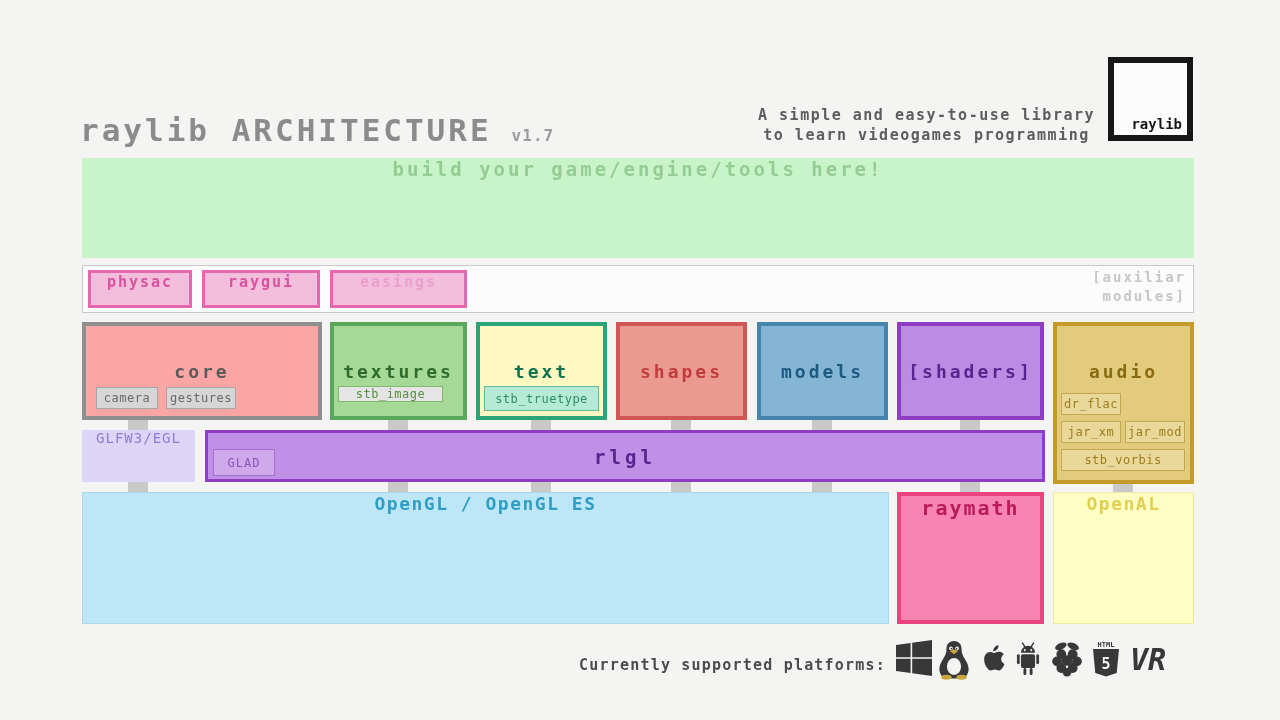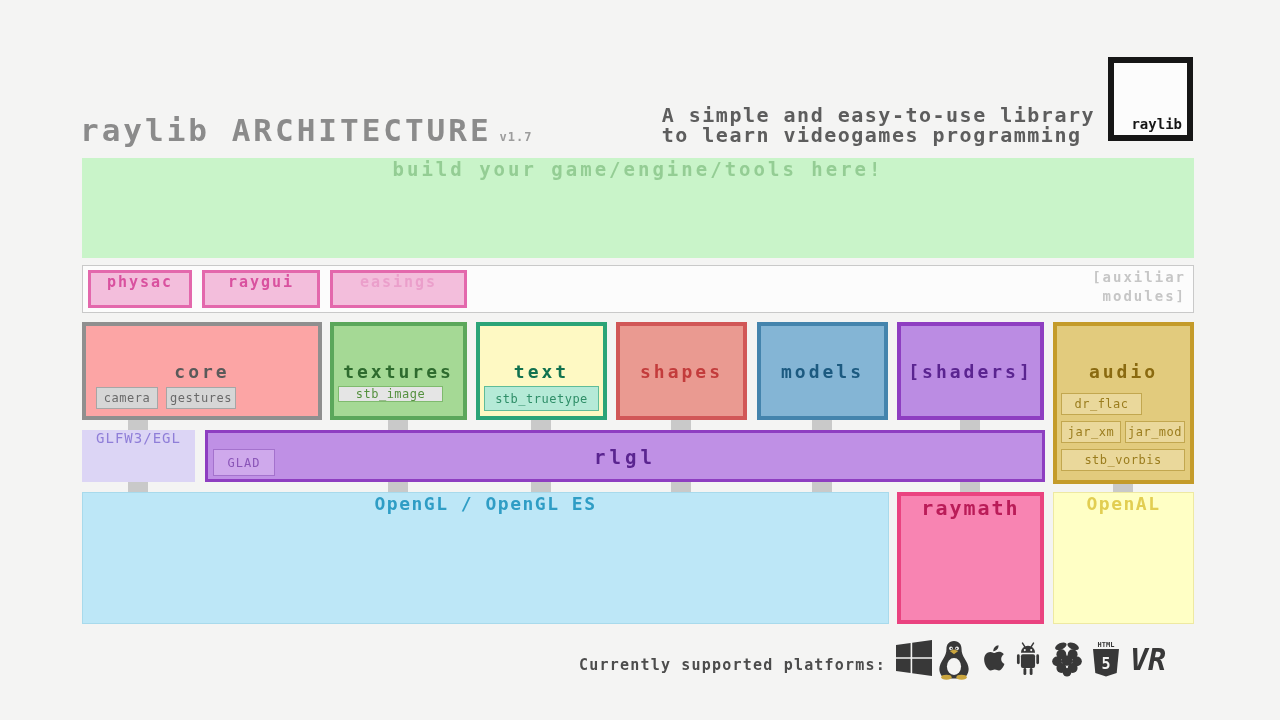--- a/index.html
+++ b/index.html
@@ -2,23 +2,23 @@
 <html><head>
 <meta charset="utf-8">
 <style>
   html,body{margin:0;padding:0;background:#e9e9e9}
   .stage{position:relative;width:1280px;height:720px;background:#f4f4f3;overflow:hidden;
          font-family:"DejaVu Sans Mono","Liberation Mono",monospace}
   .abs{position:absolute;box-sizing:border-box}
   .flexc{display:flex;justify-content:center}
 
   .title{left:80px;top:112px;font-size:31px;font-weight:700;color:#8b8b8b;letter-spacing:3px;white-space:nowrap}
-  .title .version{font-size:12px;color:#9c9c9c;letter-spacing:1px;margin-left:8px}
-
-  .tagline{right:185px;top:105px;text-align:left;font-size:20px;font-weight:700;color:#5d5d5d;
+  .title .version{font-size:16px;color:#9c9c9c;letter-spacing:1px;margin-left:20px}
+
+  .tagline{right:185px;top:105px;text-align:center;font-size:15px;font-weight:700;color:#5d5d5d;
            letter-spacing:1.5px;line-height:20px;white-space:nowrap}
 
   .logo{left:1108px;top:57px;width:85px;height:84px;border:6px solid #161616;background:#fcfcfc}
   .logo span{position:absolute;right:5px;bottom:3px;font-size:14px;font-weight:700;color:#161616}
 
   .banner{left:82px;top:158px;width:1112px;height:100px;background:#c9f4c9;color:#94cd94;
           font-size:19px;font-weight:700;letter-spacing:3px}
 
   .aux-row{left:82px;top:265px;width:1112px;height:48px;background:#fcfcfc;border:1px solid #c9c9c9}
   .aux-box{top:270px;height:38px;border:3px solid #e368ac;background:#f3bedc;color:#d9519f;
@@ -53,21 +53,21 @@
 
   #mod-models{left:757px;width:131px;background:#84b5d5;border-color:#4484ad}
   #mod-models .mod-label{color:#1c5a80}
 
   #mod-shaders{left:897px;width:147px;background:#bb8ce3;border-color:#8e3ec1}
   #mod-shaders .mod-label{color:#5a2490}
 
   #mod-audio{left:1053px;width:141px;height:162px;background:#e2cb7d;border-color:#c49b2a}
   #mod-audio .mod-label{color:#8a6a10}
   #mod-audio .tag{background:#ead89b;border-color:#c2a74f;color:#9b7d1e}
-  #tag-drflac{left:4px;top:67px;width:81px;height:22px}
+  #tag-drflac{left:4px;top:67px;width:60px;height:22px}
   #tag-jarxm{left:4px;top:95px;width:60px;height:22px}
   #tag-jarmod{left:68px;top:95px;width:60px;height:22px}
   #tag-stbvorbis{left:4px;top:123px;width:124px;height:22px}
 
   #glfw{left:82px;top:430px;width:113px;height:52px;background:#dcd5f5;color:#8f7ed8;
         font-size:14px;font-weight:400;letter-spacing:1px}
   #rlgl{left:205px;top:430px;width:840px;height:52px;background:#bf90e5;border:3px solid #8e3ec1}
   #rlgl .mid-label{position:absolute;left:0;right:0;top:13px;text-align:center;font-size:19px;
         font-weight:700;letter-spacing:4px;color:#5a2490}
   #glad{position:absolute;left:5px;top:16px;width:62px;height:27px;background:#cfa9ec;border:1px solid #a472cd;

